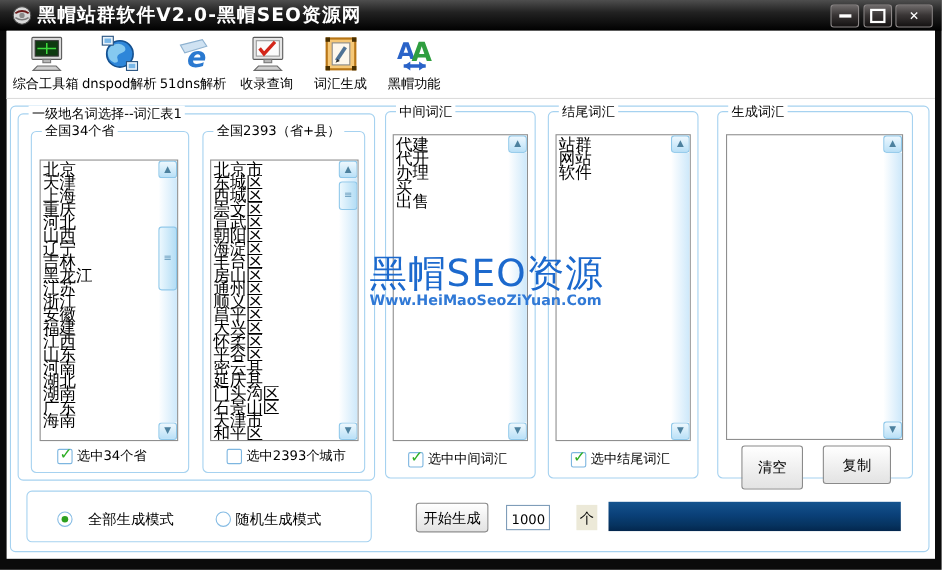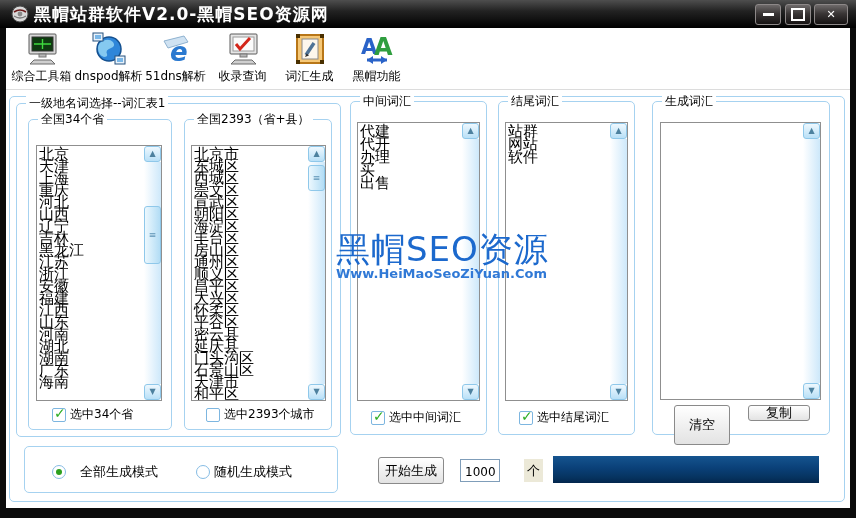--- a/index.html
+++ b/index.html
@@ -328,21 +328,21 @@
 </div>
 <div class="lbx" style="left:660px;top:122px;width:161px;height:278px;">
   <div class="items loose"></div>
   <div class="sb">
     <div class="sb-btn">▲</div>
     <div class="sb-track"></div>
     <div class="sb-btn">▼</div>
   </div>
 </div>
 <div class="btn" style="left:674px;top:405px;width:56px;height:40px;">清空</div>
-<div class="btn" style="left:748px;top:405px;width:62px;height:16px;">复制</div>
+<div class="btn" style="left:748px;top:405px;width:62px;height:35px;">复制</div>
 
 <div class="gb" style="left:24px;top:446px;width:314px;height:47px;"></div>
 <div class="rrow" style="left:52px;top:463px;gap:14px;">
   <span class="rd sel"></span>
   <span>全部生成模式</span>
 </div>
 <div class="rrow" style="left:196px;top:463px;">
   <span class="rd"></span>
   <span>随机生成模式</span>
 </div>

